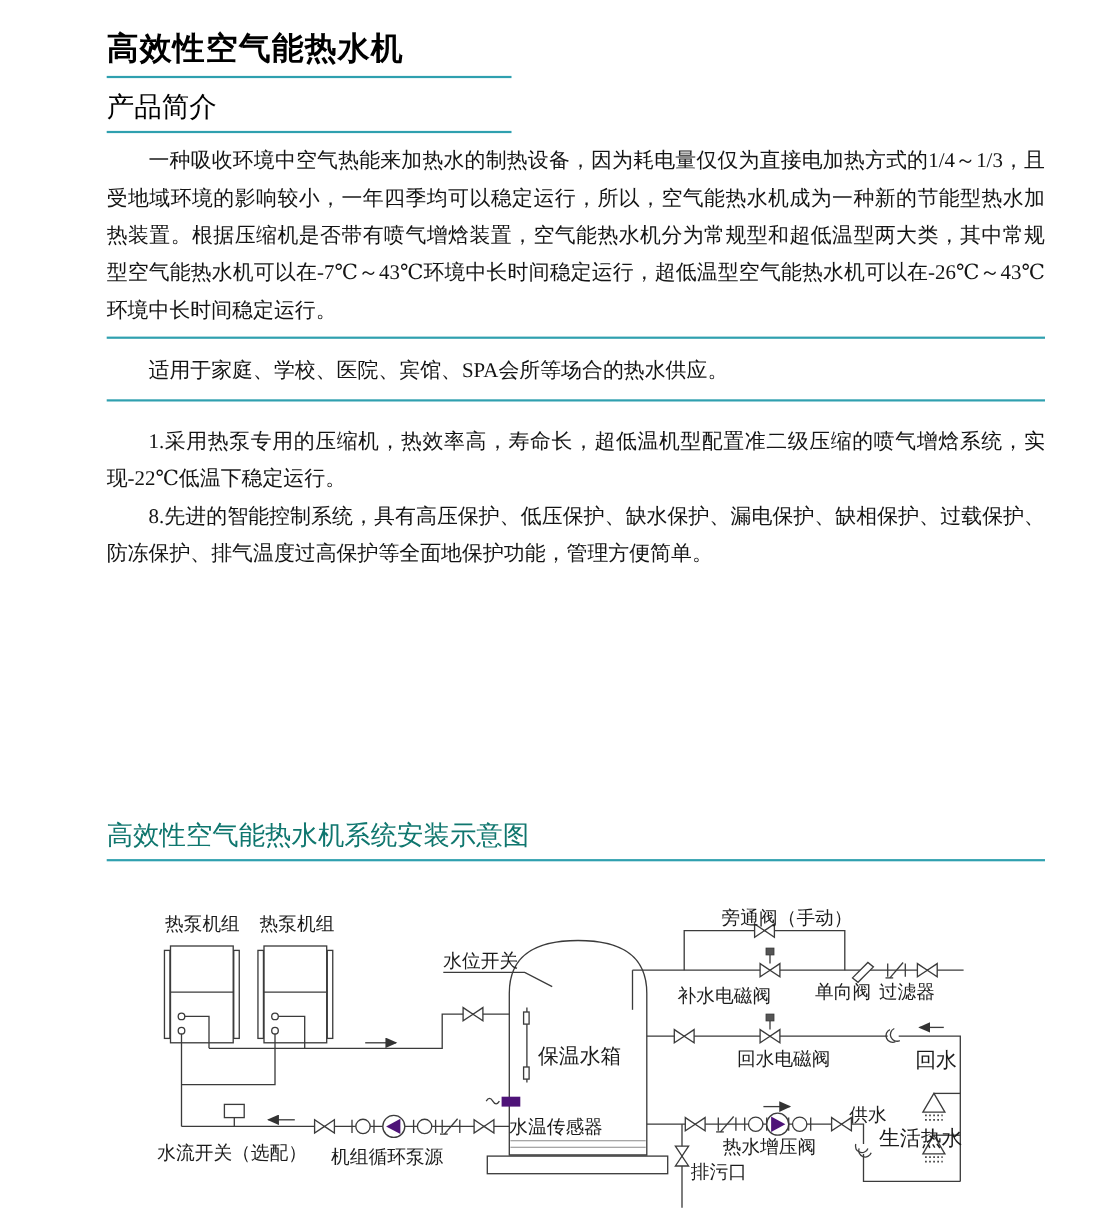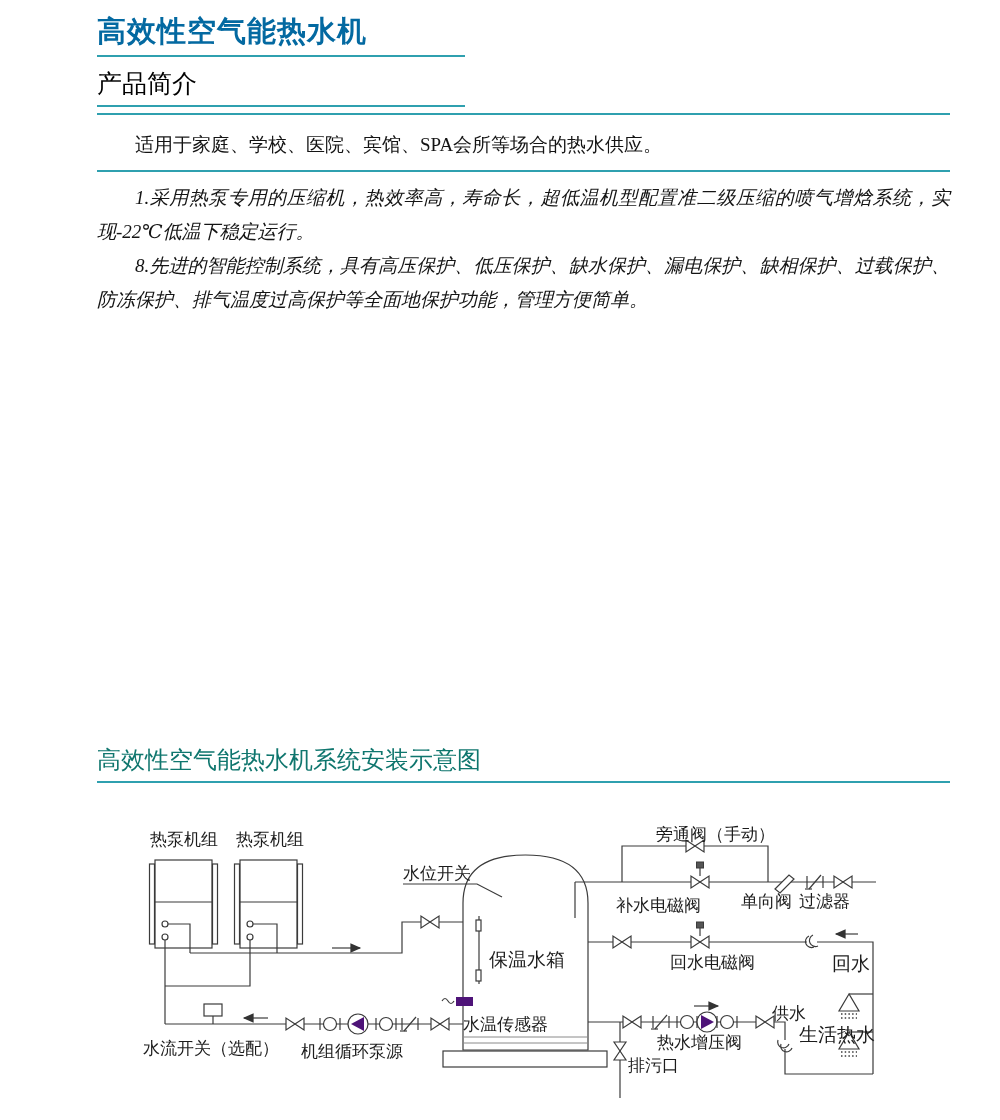--- a/index.html
+++ b/index.html
@@ -2,52 +2,53 @@
 <html><head>
 <meta charset="utf-8">
 <style>
   html,body{margin:0;padding:0;background:#ffffff;}
   body{
     width:1000px;height:1120px;position:relative;overflow:hidden;
     font-family:"Liberation Serif","DejaVu Serif",serif;color:#141414;
   }
   .content{position:absolute;left:97px;top:0;width:853px;}
   .page-title{
-    margin-top:14px;
+    margin-top:28px;
     font-family:Liberation Serif, serif;
-    font-weight:bold;font-size:29px;line-height:34px;color:#0369a1;letter-spacing:1px;
+    font-weight:bold;font-size:29px;line-height:34px;color:#000000;letter-spacing:1px;
   }
   .rule{border:none;border-top:2px solid #2fa0af;margin:0;}
   .rule.half{width:368px;margin-top:7px;}
   .rule.full{width:100%;margin-top:6px;}
   .h2{font-size:25px;line-height:28px;color:#000000;font-weight:normal;margin-top:13px;}
   .para{font-size:19px;line-height:34px;text-align:justify;text-indent:2em;margin:0;}
   .intro-para{margin-top:9px;}
   .usage-para{margin-top:13px;margin-bottom:8px;}
-  .features{margin-top:9px;font-style:italic;}
+  .features{margin-top:20px;}
   .diagram-section{position:absolute;left:97px;top:745px;width:853px;}
   .h2d{font-size:24px;line-height:30px;color:#0f766e;font-weight:normal;margin:0;}
   .diagram-svg{position:absolute;left:0;top:800px;width:1000px;height:320px;}
   svg text{font-family:"Liberation Serif","DejaVu Serif",serif;fill:#1c1c1c;font-size:17px;}
   svg .big{font-size:19px;}
   svg .pipe{stroke:#3b3b3b;stroke-width:1.2;fill:none;}
   svg .thin{stroke:#8a8a8a;stroke-width:1;fill:none;}
   svg .sym{stroke:#3b3b3b;stroke-width:1.2;fill:#ffffff;}
   svg .solid{fill:#4e1378;stroke:none;}
   svg .dots{stroke:#3b3b3b;stroke-width:1.6;stroke-dasharray:1.5,2.2;fill:none;}
 </style>
 </head>
 <body>
 
 <div class="content">
   <div class="page-title">高效性空气能热水机</div>
   <hr class="rule half">
 
   <div class="h2">产品简介</div>
   <hr class="rule half">
+  <p class="para intro-para">一种吸收环境中空气热能来加热水的制热设备，因为耗电量仅仅为直接电加热方式的1/4～1/3，且受地域环境的影响较小，一年四季均可以稳定运行，所以，空气能热水机成为一种新的节能型热水加热装置。根据压缩机是否带有喷气增焓装置，空气能热水机分为常规型和超低温型两大类，其中常规型空气能热水机可以在-7℃～43℃环境中长时间稳定运行，超低温型空气能热水机可以在-26℃～43℃环境中长时间稳定运行。</p>
 
   <hr class="rule full">
   <p class="para usage-para">适用于家庭、学校、医院、宾馆、SPA会所等场合的热水供应。</p>
 
   <hr class="rule full">
   <div class="features">
     <p class="para">1.采用热泵专用的压缩机，热效率高，寿命长，超低温机型配置准二级压缩的喷气增焓系统，实现-22℃低温下稳定运行。</p>
     <p class="para">8.先进的智能控制系统，具有高压保护、低压保护、缺水保护、漏电保护、缺相保护、过载保护、防冻保护、排气温度过高保护等全面地保护功能，管理方便简单。</p>
   </div>
 </div>

